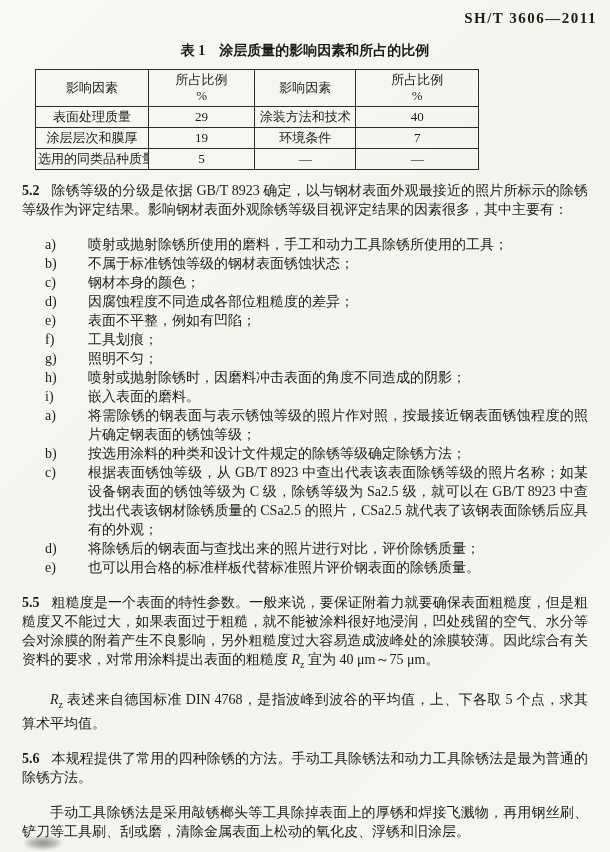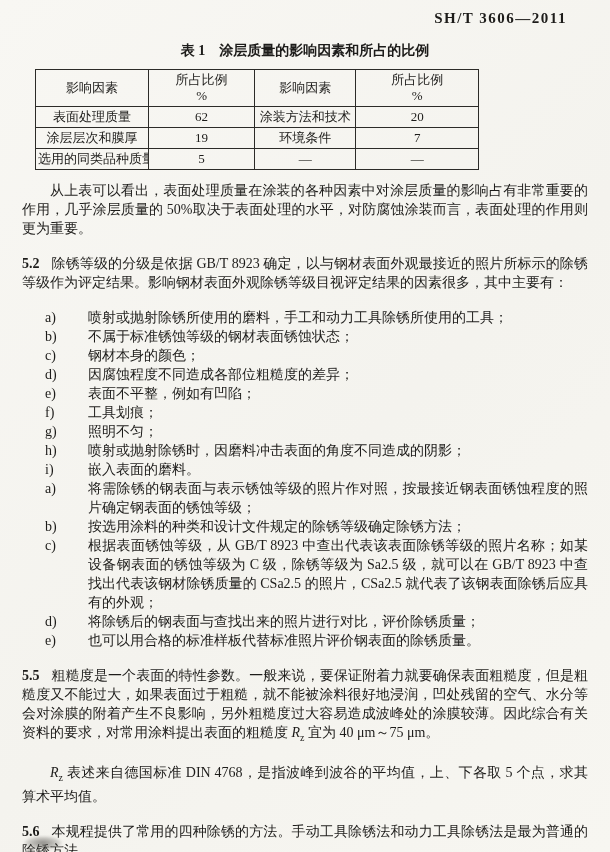--- a/index.html
+++ b/index.html
@@ -8,21 +8,21 @@
     position:relative;
     width:610px; height:852px;
     margin:0 auto;
     background:linear-gradient(135deg,#f8f7f3 0%,#f4f3ee 55%,#f7f6f1 100%);
     color:#1d1c1a;
     font-family:"Liberation Serif","DejaVu Serif",serif;
     overflow:hidden;
     box-sizing:border-box;
   }
   .doc-header {
-    padding:9px 43px 0 0;
+    padding:9px 13px 0 0;
     text-align:right;
   }
   .doc-number {
     font-weight:bold;
     font-size:15px;
     letter-spacing:1.5px;
   }
   .table-caption {
     margin-top:15px;
     text-align:center;
@@ -103,42 +103,41 @@
         <th>影响因素</th>
         <th>
           <div>所占比例</div>
           <div>%</div>
         </th>
       </tr>
     </thead>
     <tbody>
       <tr>
         <td>表面处理质量</td>
-        <td>62</td>
+        <td>29</td>
         <td>涂装方法和技术</td>
-        <td>20</td>
+        <td>40</td>
       </tr>
       <tr>
         <td>涂层层次和膜厚</td>
         <td>19</td>
         <td>环境条件</td>
         <td>7</td>
       </tr>
       <tr>
         <td>选用的同类品种质量的差异</td>
         <td>5</td>
         <td>—</td>
         <td>—</td>
       </tr>
     </tbody>
   </table>
 
   <div class="body">
 
-    <p class="para indent">从上表可以看出，表面处理质量在涂装的各种因素中对涂层质量的影响占有非常重要的作用，几乎涂层质量的 50%取决于表面处理的水平，对防腐蚀涂装而言，表面处理的作用则更为重要。</p>
 
     <p class="para"><span class="sec-num">5.2</span><span>除锈等级的分级是依据 GB/T 8923 确定，以与钢材表面外观最接近的照片所标示的除锈等级作为评定结果。影响钢材表面外观除锈等级目视评定结果的因素很多，其中主要有：</span></p>
 
     <div class="list-block">
       <div class="list-item">
           <span class="li-label">a)</span>
           <div class="li-text">喷射或抛射除锈所使用的磨料，手工和动力工具除锈所使用的工具；</div>
         </div>
       <div class="list-item">
           <span class="li-label">b)</span>

